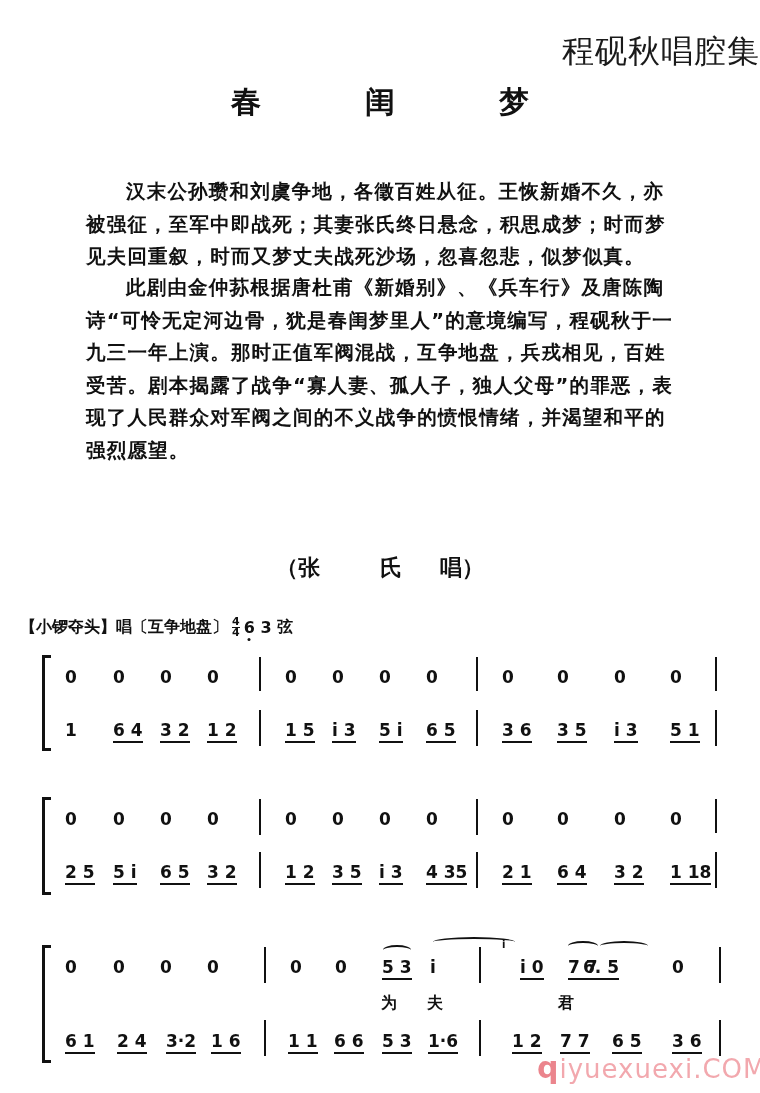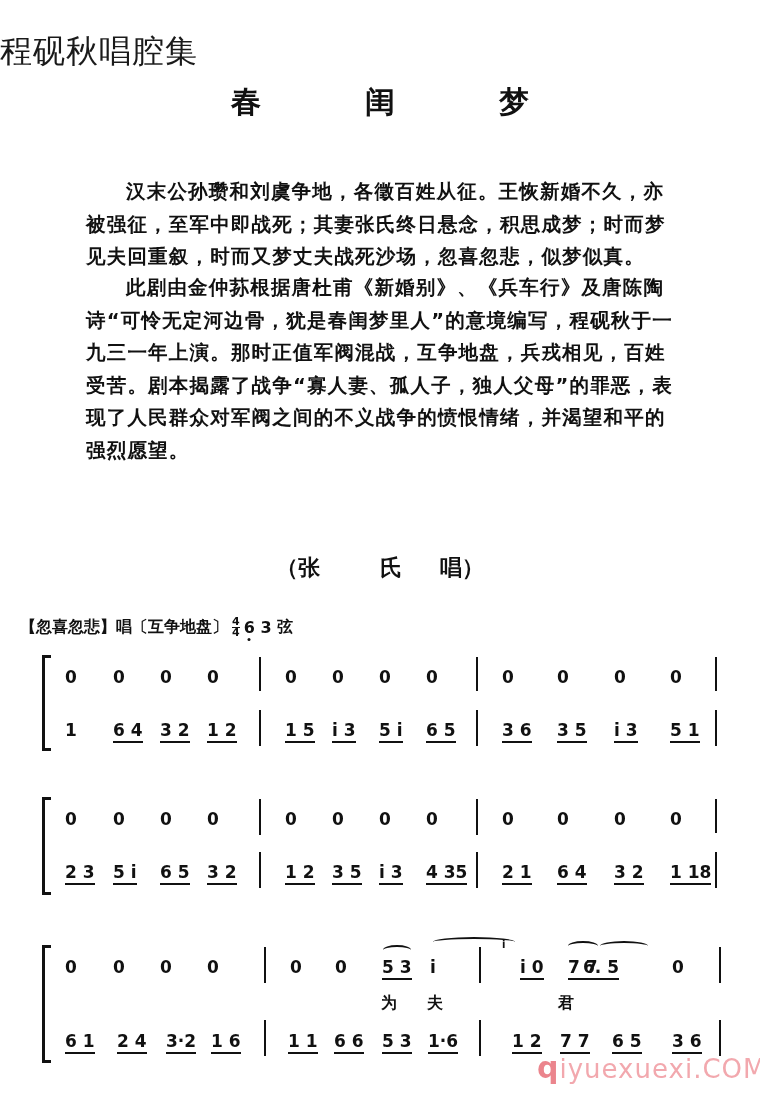--- a/index.html
+++ b/index.html
@@ -1,18 +1,18 @@
 <!DOCTYPE html>
 <html><head>
 <meta charset="utf-8">
 <style>
   html,body{margin:0;padding:0;background:#ffffff;}
   body{width:760px;height:1093px;position:relative;overflow:hidden;color:#111;font-family:"DejaVu Sans",sans-serif;}
   .abs{position:absolute;}
-  .book-title{left:0;width:760px;top:30px;text-align:left;font-family:"DejaVu Serif",serif;font-size:32px;letter-spacing:1px;color:#1a1a1a;}
+  .book-title{left:0;width:760px;top:30px;text-align:right;font-family:"DejaVu Serif",serif;font-size:32px;letter-spacing:1px;color:#1a1a1a;}
   .play-title{top:82px;left:0;width:760px;text-align:center;font-family:"DejaVu Serif",serif;font-size:30px;font-weight:bold;color:#111;}
   .play-title span{display:inline-block;margin:0 52px;}
   .para{left:86px;width:588px;font-size:19.5px;line-height:32.5px;font-weight:bold;color:#111;letter-spacing:1.2px;margin:0;}
   .p1{top:176px;text-indent:40px;}
   .p2{top:272px;text-indent:40px;}
   .singer{top:553px;left:0;width:760px;text-align:center;font-size:22px;font-weight:bold;}
   .singer span{display:inline-block;}
   .cue{top:617px;left:20px;font-size:16px;font-weight:bold;display:flex;align-items:center;}
   .frac{display:inline-flex;flex-direction:column;font-size:11px;line-height:10px;margin:0 4px;text-align:center;}
   .frac span:first-child{border-bottom:1px solid #111;}
@@ -38,21 +38,21 @@
 </div>
 
 <p class="abs para p1">汉末公孙瓒和刘虞争地，各徵百姓从征。王恢新婚不久，亦被强征，至军中即战死；其妻张氏终日悬念，积思成梦；时而梦见夫回重叙，时而又梦丈夫战死沙场，忽喜忽悲，似梦似真。</p>
 <p class="abs para p2">此剧由金仲荪根据唐杜甫《新婚别》、《兵车行》及唐陈陶诗“可怜无定河边骨，犹是春闺梦里人”的意境编写，程砚秋于一九三一年上演。那时正值军阀混战，互争地盘，兵戎相见，百姓受苦。剧本揭露了战争“寡人妻、孤人子，独人父母”的罪恶，表现了人民群众对军阀之间的不义战争的愤恨情绪，并渴望和平的强烈愿望。</p>
 
 <div class="abs singer">
   <span>（张</span><span style="display:inline-block;width:60px"></span><span>氏</span><span style="display:inline-block;width:38px"></span><span>唱）</span>
 </div>
 
 <div class="abs cue">
-  <span>【忽喜忽悲】</span>
+  <span>【小锣夺头】</span>
   <span>唱</span>
   <span>〔互争地盘〕</span>
   <span class="frac">
     <span>4</span>
     <span>4</span>
   </span>
   <span class="dotbelow">6</span>&nbsp;
   <span>3</span>&nbsp;
   <span>弦</span>
 </div>
@@ -111,21 +111,21 @@
     <span class="beat" style="left:285px">0</span>
     <span class="beat" style="left:332px">0</span>
     <span class="beat" style="left:379px">0</span>
     <span class="beat" style="left:426px">0</span>
     <span class="beat" style="left:502px">0</span>
     <span class="beat" style="left:557px">0</span>
     <span class="beat" style="left:614px">0</span>
     <span class="beat" style="left:670px">0</span>
   </div>
   <div class="row" style="top:65px;">
-    <span class="beat ul" style="left:65px">2 3</span>
+    <span class="beat ul" style="left:65px">2 5</span>
     <span class="beat ul" style="left:113px">5 i</span>
     <span class="beat ul" style="left:160px">6 5</span>
     <span class="beat ul" style="left:207px">3 2</span>
     <span class="beat ul" style="left:285px">1 2</span>
     <span class="beat ul" style="left:332px">3 5</span>
     <span class="beat ul" style="left:379px">i 3</span>
     <span class="beat ul" style="left:426px">4 35</span>
     <span class="beat ul" style="left:502px">2 1</span>
     <span class="beat ul" style="left:557px">6 4</span>
     <span class="beat ul" style="left:614px">3 2</span>

